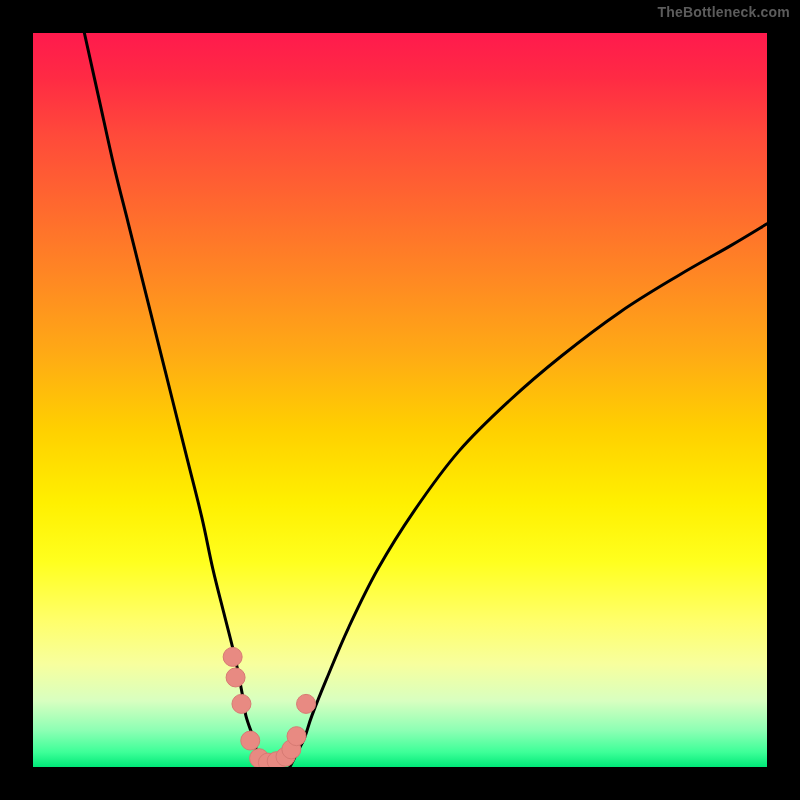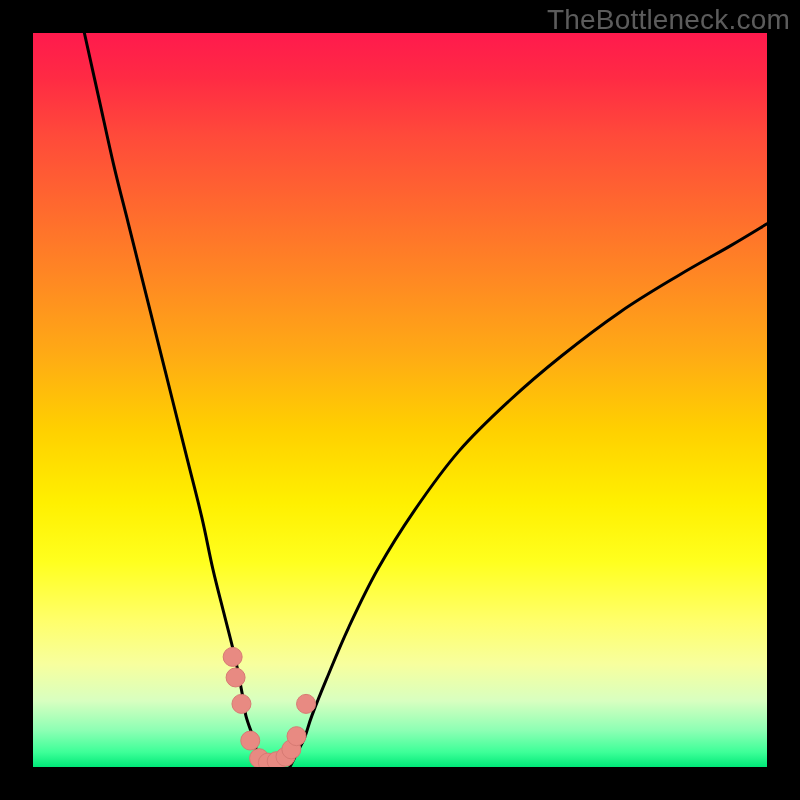--- a/index.html
+++ b/index.html
@@ -53,23 +53,23 @@
   .svg-layer {
     position: absolute;
     inset: 0;
     width: 100%;
     height: 100%;
   }
   .watermark {
     position: absolute;
     top: 4px;
     right: 10px;
-    font-size: 28px;
+    font-size: 14px;
     color: #5c5c5c;
-    font-weight: 400;
+    font-weight: 700;
     letter-spacing: 0.2px;
     font-family: Arial, Helvetica, sans-serif;
   }
 </style>
 </head>
 <body>
 
 <div class="frame">
 
   <div class="plot-area">

